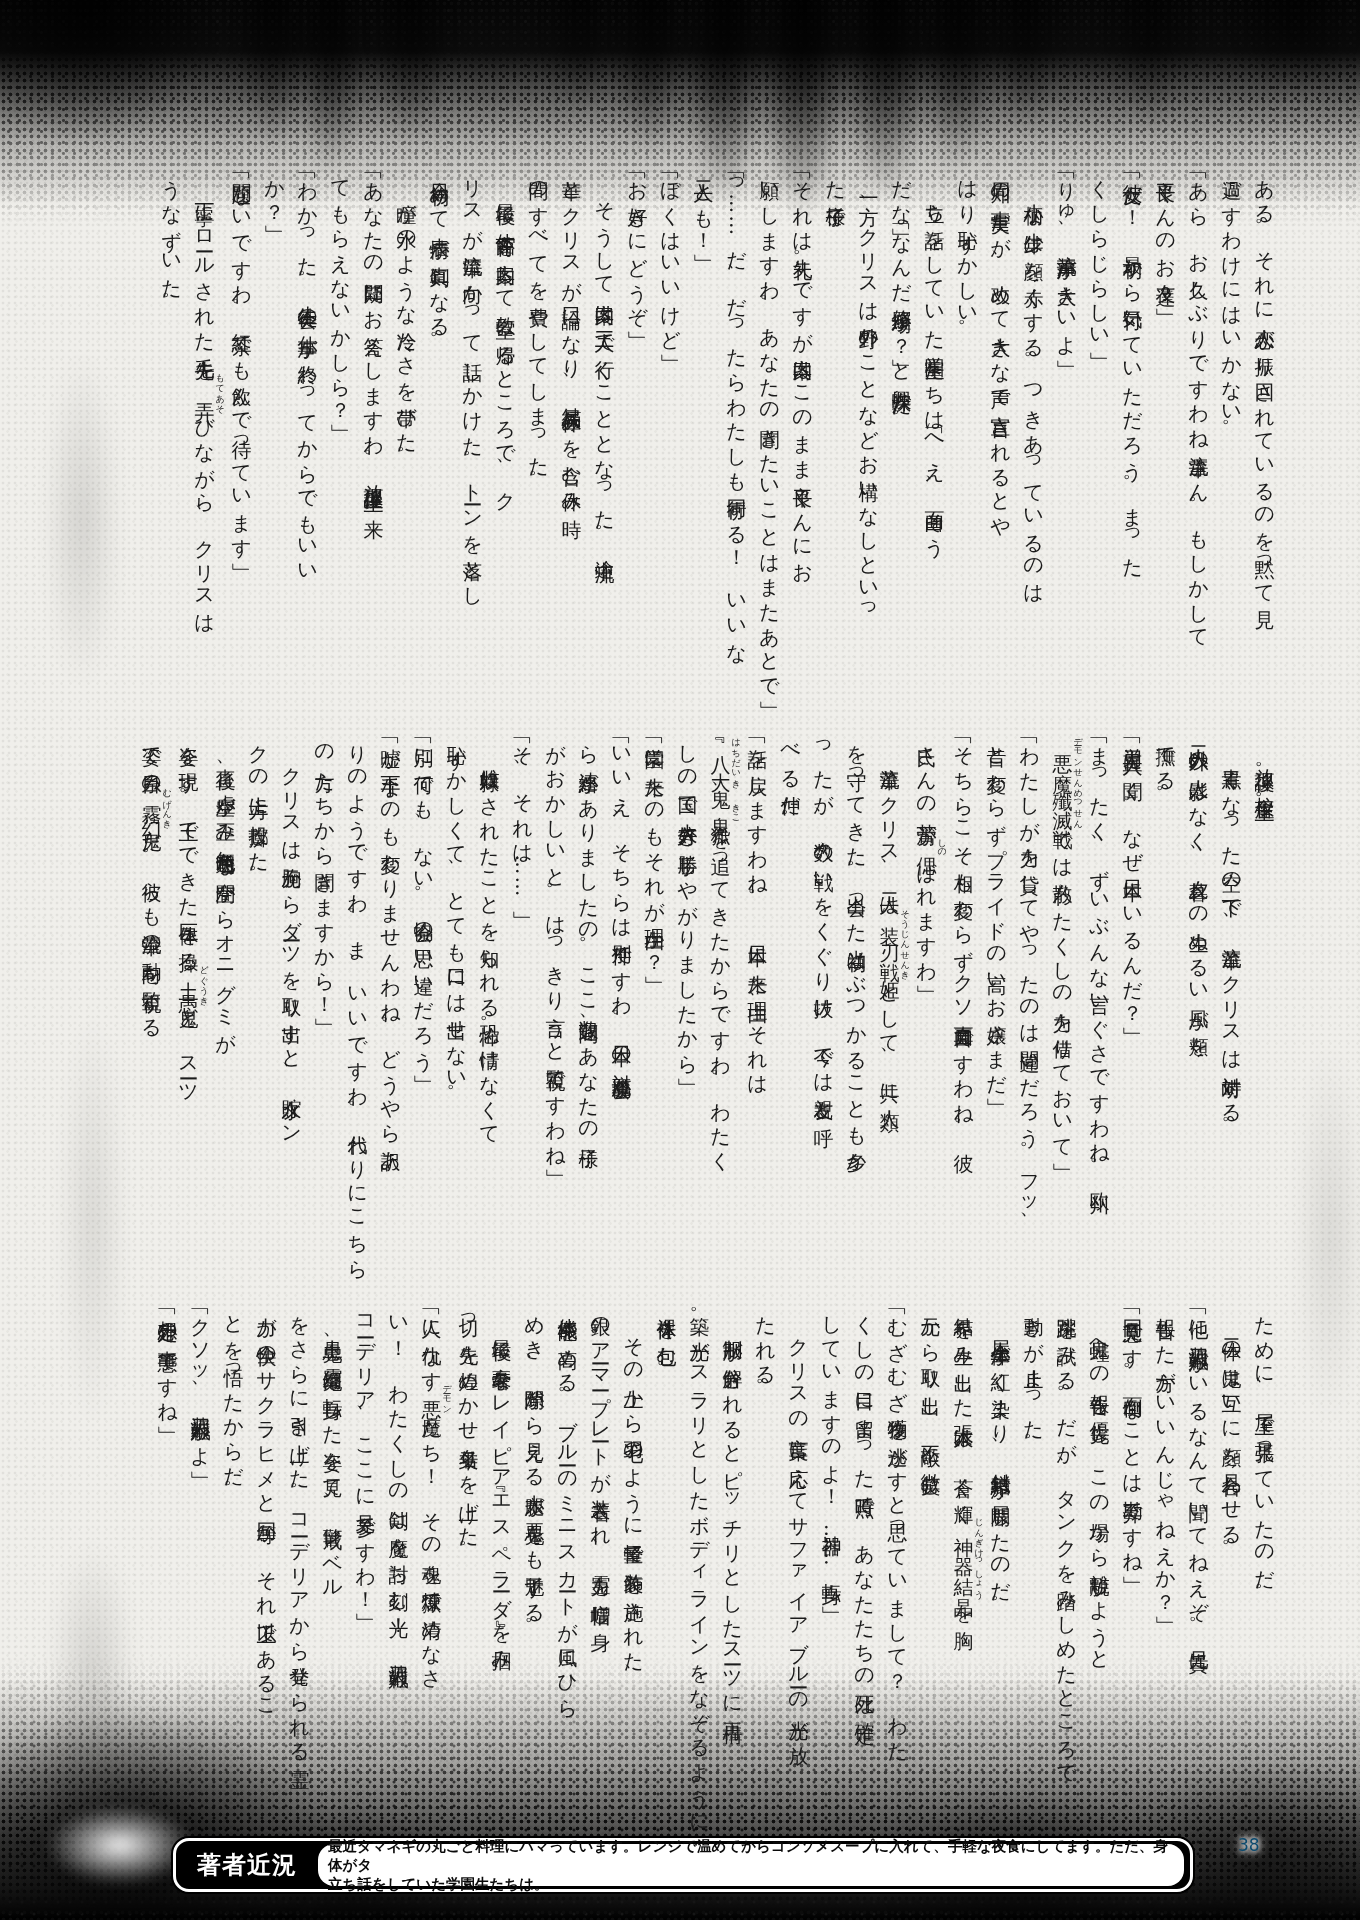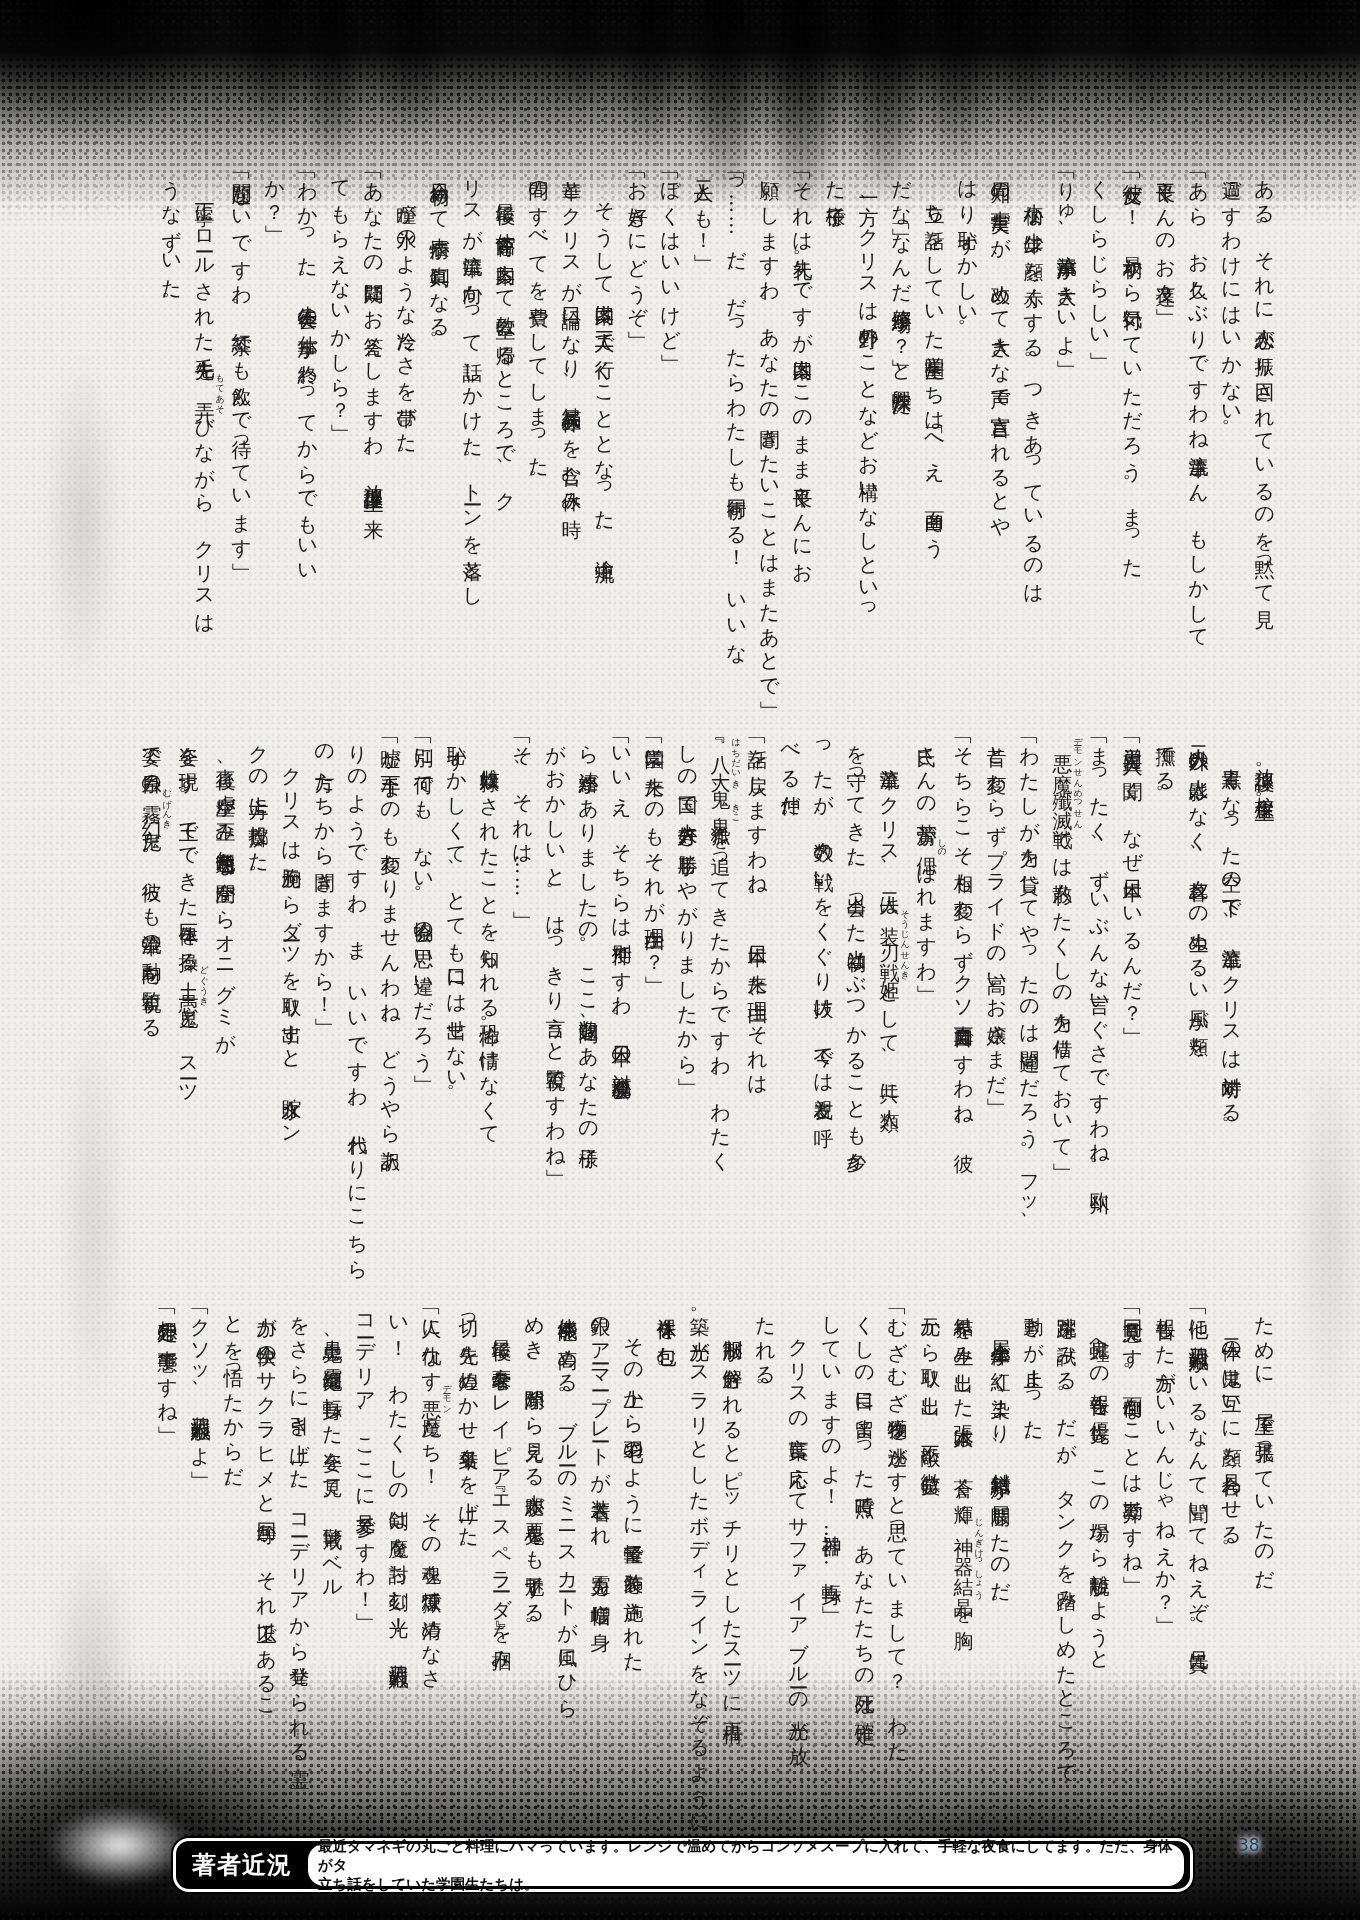--- a/index.html
+++ b/index.html
@@ -76,21 +76,21 @@
   #band3{top:1302px;}
   
   .footer-box{
     position:absolute; left:173px; top:1838px; width:1020px; height:54px; z-index:3;
     background:#000; border:3px solid #fff; border-radius:16px;
     box-shadow:0 0 0 2px #000;
     display:flex; align-items:center; box-sizing:border-box;
     font-family:"DejaVu Sans",sans-serif;
   }
   .footer-label{
-    width:132px; text-align:center; color:#fff; font-weight:bold;
+    width:142px; text-align:center; color:#fff; font-weight:bold;
     font-size:24px; letter-spacing:1px; flex:0 0 auto;font-family:Liberation Mono, monospace;
   }
   .footer-note{
     flex:1 1 auto; background:#fff; border-radius:16px; margin:3px 6px 3px 0;
     padding:2px 10px; color:#0a0a0a; font-weight:bold;
     font-size:14.5px; line-height:19px; align-self:stretch;
     display:flex; flex-direction:column; justify-content:center;
   }
   .page-number{
     position:absolute; left:1238px; top:1835px; z-index:3;

